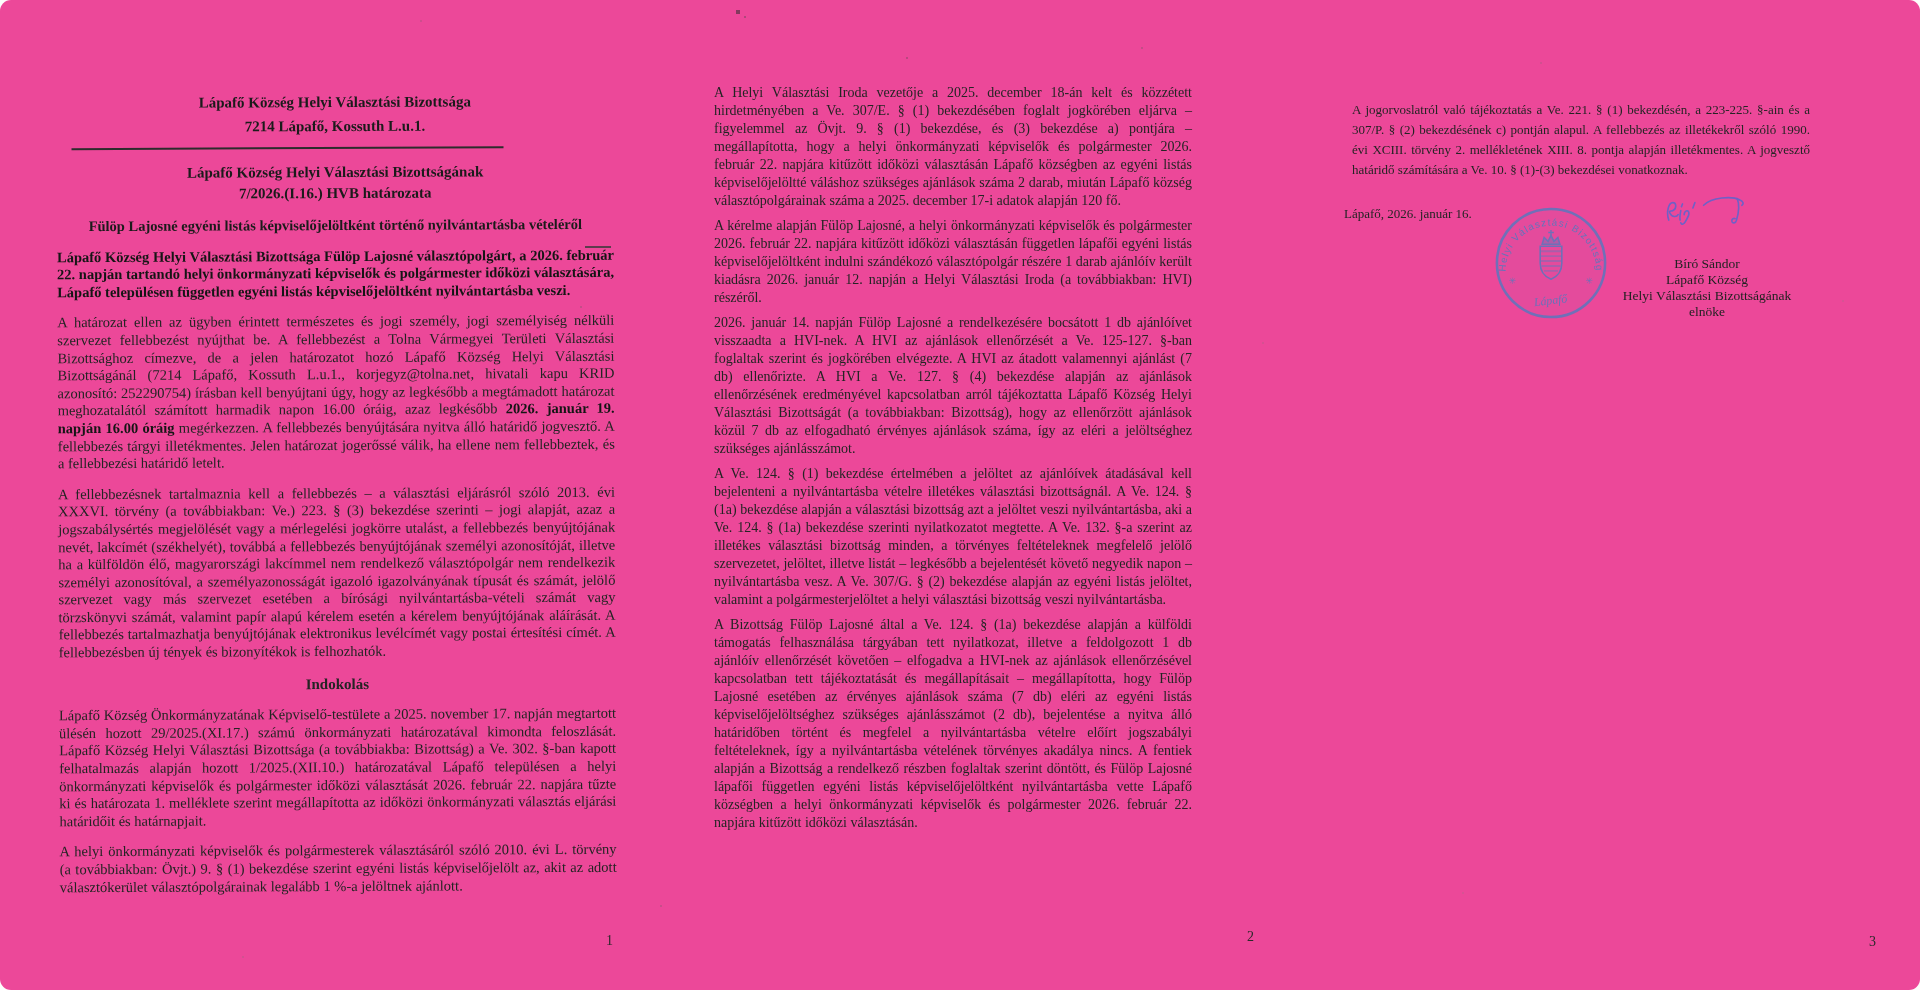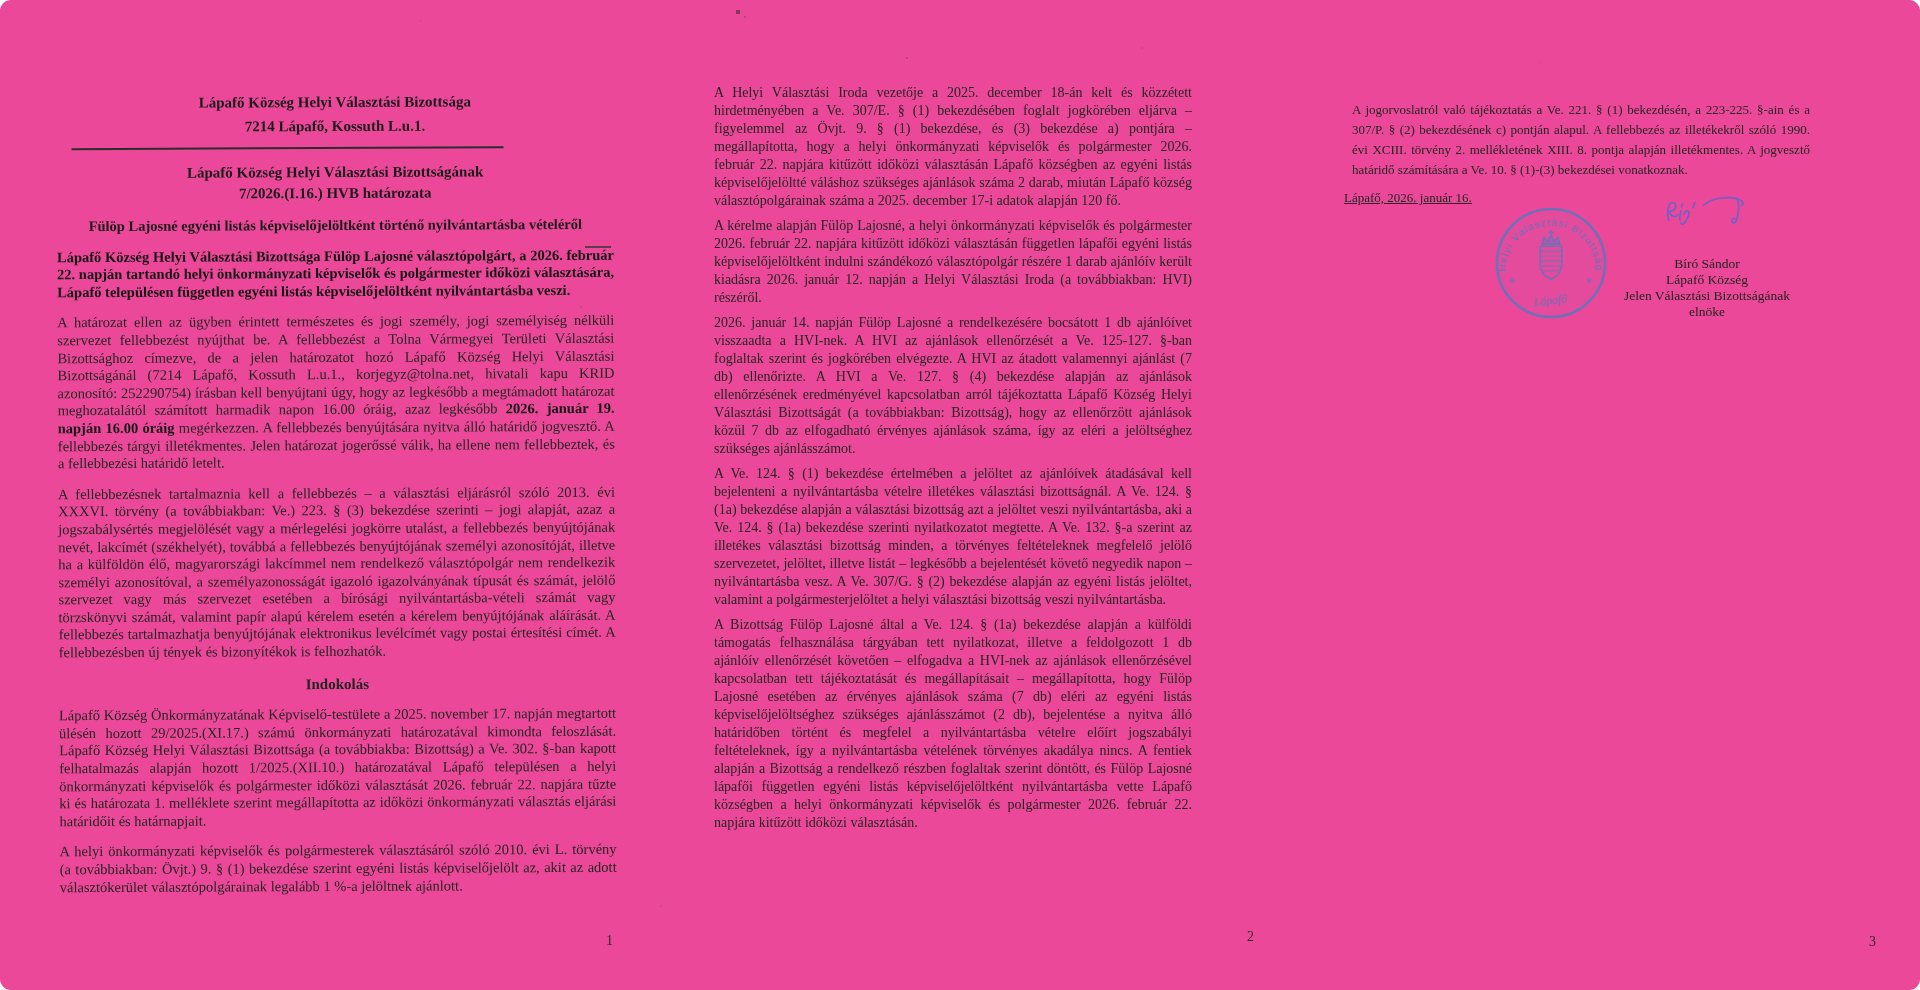--- a/index.html
+++ b/index.html
@@ -22,21 +22,21 @@
   .hdr{font-size:15px;line-height:24px;font-weight:bold;color:#1b1b1b;}
   .ttl{font-size:15px;line-height:21px;font-weight:bold;color:#1b1b1b;}
   .subject{margin-top:13px;font-size:14.5px;font-weight:bold;color:#1b1b1b;}
   .rule{border:0;border-top:2px solid #2c2c2c;width:432px;margin:9px 0 4px 15px;}
   .heading{margin-top:15px;font-size:15px;}
   p.para{margin:13px 0 0 0;}
   .col2 p.para{margin-top:7px;}
   .col3 p.para{margin:8px;}
   .seg-b{font-weight:bold;color:#151515;}
   .seg-u{}
-  .dateline{margin-top:8px;text-align:left;text-decoration:underline;}
+  .dateline{margin-top:24px;text-align:left;}
   .pagenum{position:absolute;font-size:14px;color:#2a2a2a;font-family:"Liberation Serif",serif;}
   .pn1{left:606px;top:933px;}
   .pn2{left:1247px;top:929px;}
   .pn3{left:1869px;top:934px;}
   .stamp{position:absolute;left:148px;top:112px;width:118px;height:118px;}
   .sig-scrawl{position:absolute;left:318px;top:98px;width:94px;height:46px;}
   .sig-block{
     position:absolute;left:248px;top:164px;width:230px;
     text-align:center;font-size:13.5px;line-height:16px;color:#222;
   }
@@ -122,21 +122,21 @@
         <path d="M33,30 C33,24 39,22 40,27 C41,32 37,36 35,40 C33,44 29,46 28,42"></path>
         <path d="M46,20 l3,-8"></path>
         <path d="M62,16 C74,4 104,2 116,8 C121,10 122,14 119,16"></path>
         <path d="M112,6 C116,16 114,28 111,38 C110,43 104,44 104,39 C104,36 107,35 109,36"></path>
       </g>
     </svg>
 
     <div class="sig-block">
       <div>Bíró Sándor</div>
       <div>Lápafő Község</div>
-      <div>Jelen Választási Bizottságának</div>
+      <div>Helyi Választási Bizottságának</div>
       <div>elnöke</div>
     </div>
   </section>
 
   <div class="pagenum pn1">1</div>
   <div class="pagenum pn2">2</div>
   <div class="pagenum pn3">3</div>
 
 </div>
 

